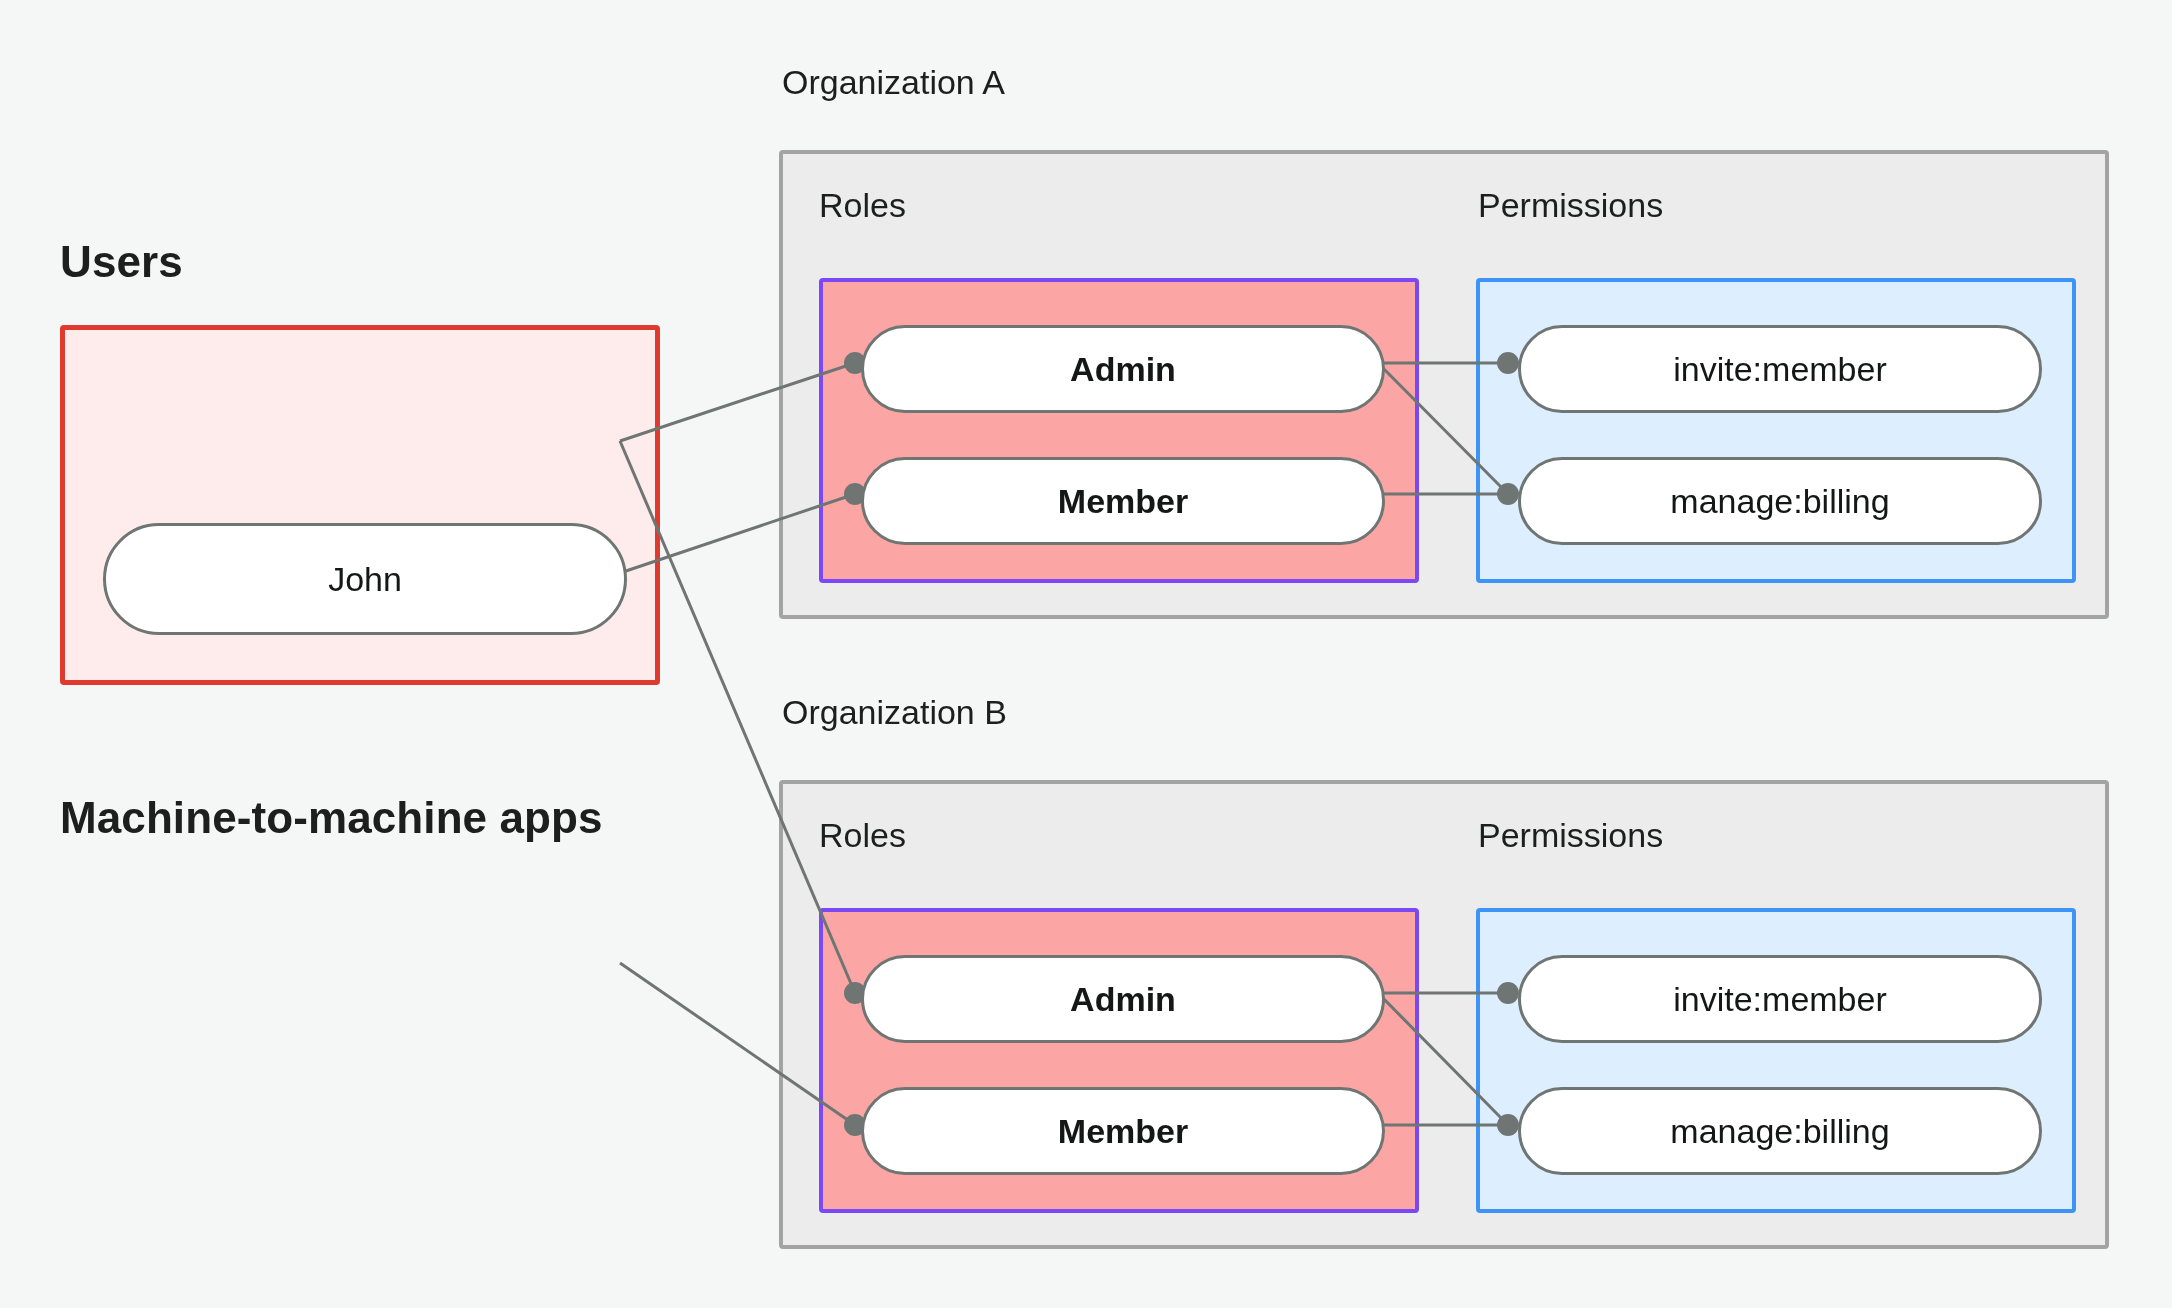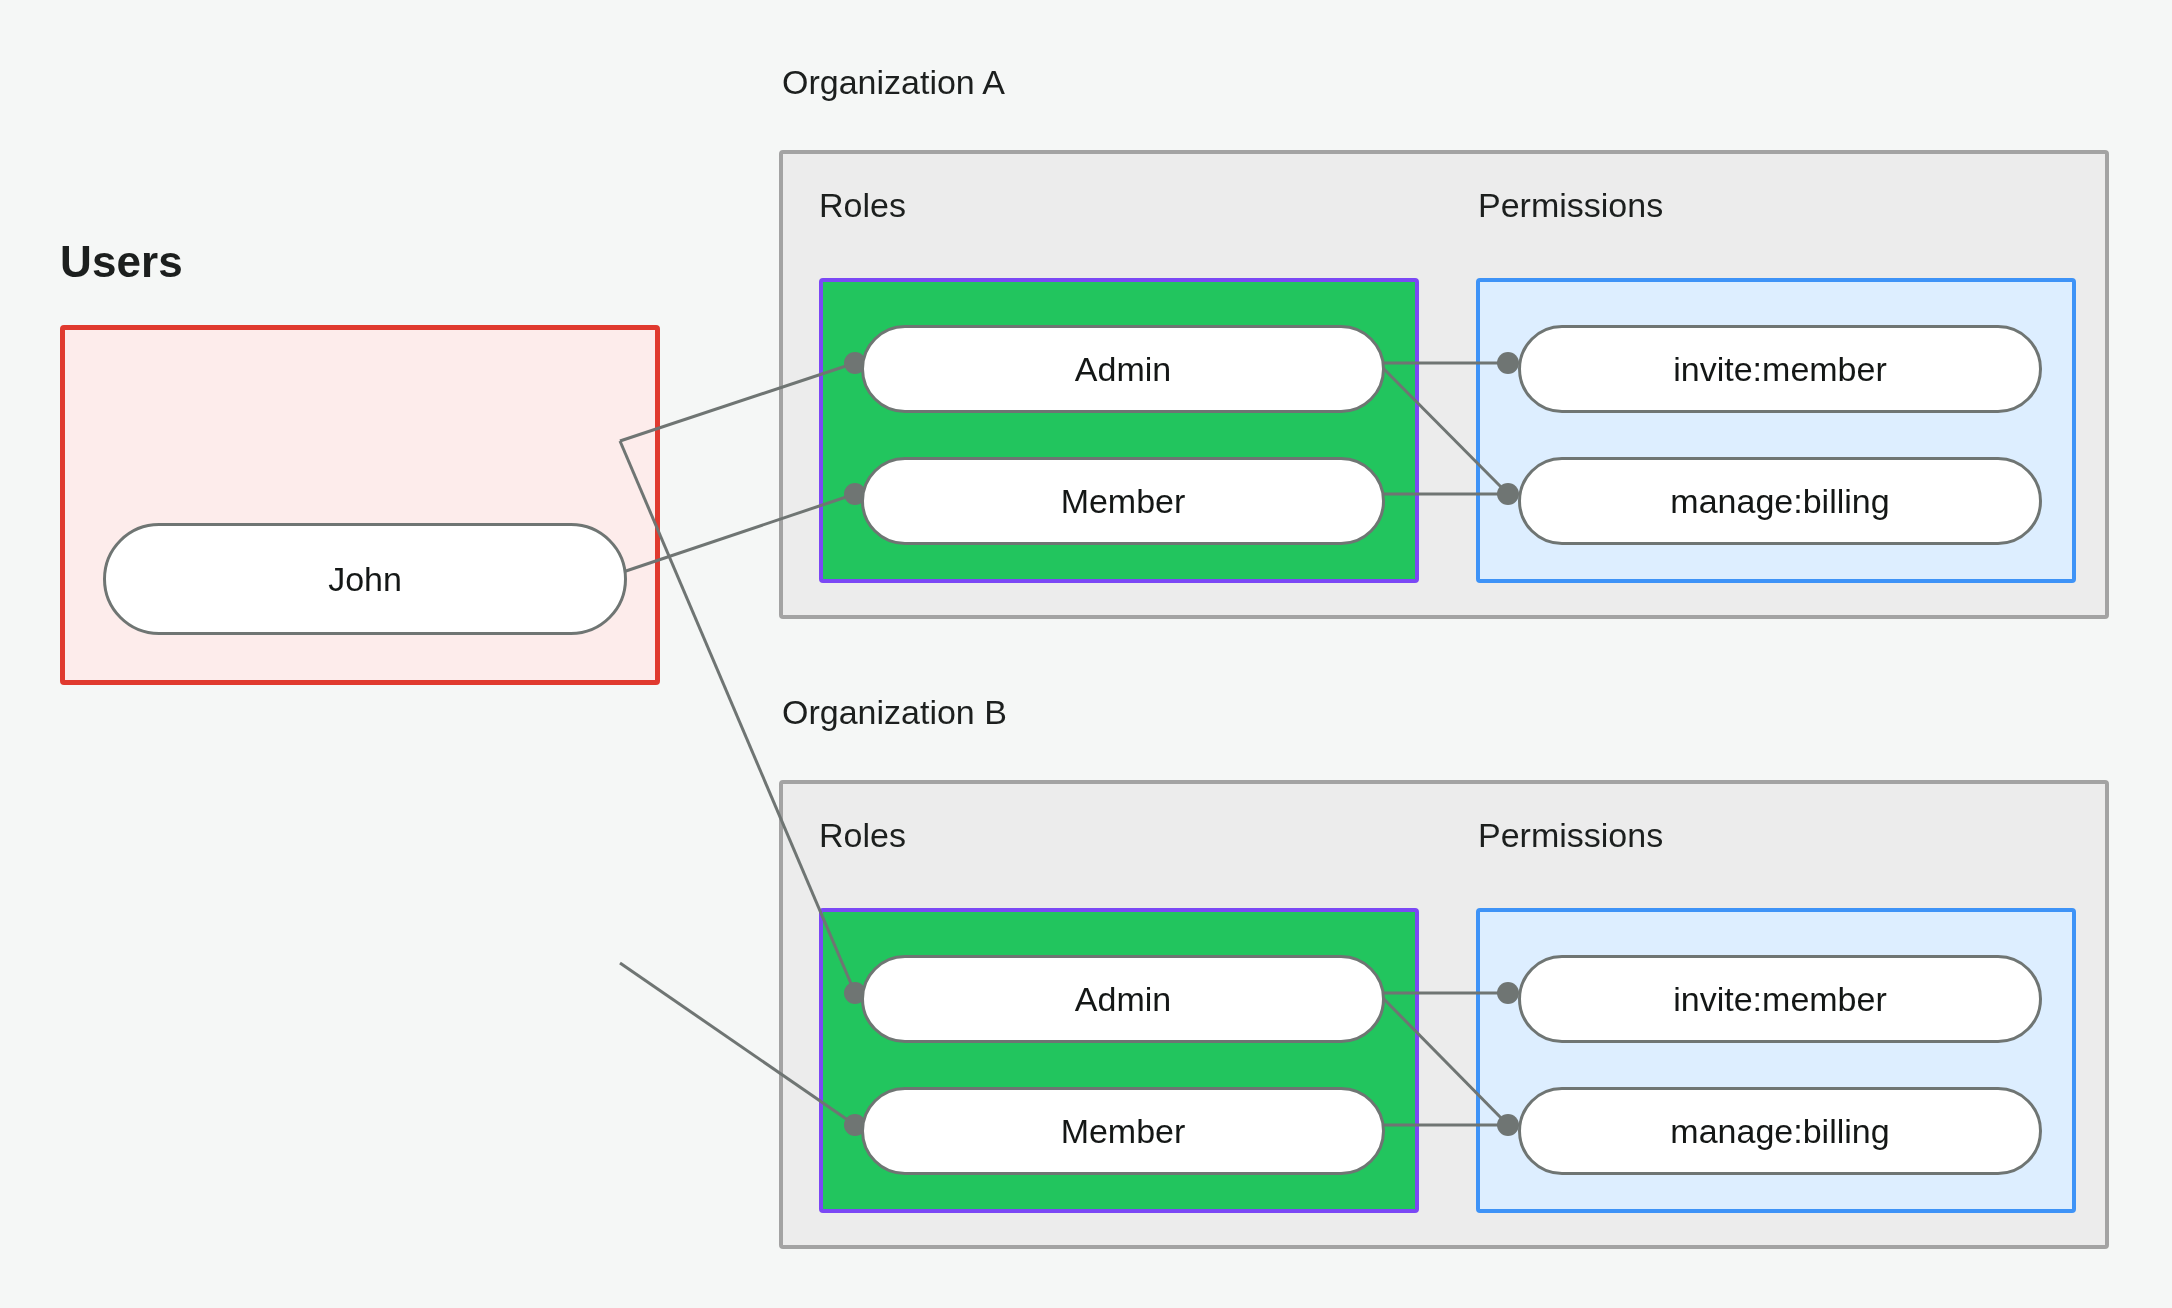--- a/index.html
+++ b/index.html
@@ -49,22 +49,23 @@
   }
   .m2m-box {
     background: #e8f6ea;
     border: 5px solid #55b565;
   }
   .org-box {
     background: #ececec;
     border: 4px solid #a3a3a3;
   }
   .roles-box {
-    background: #22c55e;
+    background: #fca5a5;
     border: 4px solid #7b48f5;
+    font-weight: bold;
   }
   .perms-box {
     background: #ddeeff;
     border: 4px solid #3e93f7;
   }
   .sub-label {
     position: absolute;
     font-size: 34px;
     font-weight: 400;
     color: #1c1f1e;
@@ -128,20 +129,21 @@
     <circle class="edge-dot" cx="1508" cy="993" r="11"></circle>
     <circle class="edge-dot" cx="1508" cy="1125" r="11"></circle>
   </svg>
 
   <div class="group-label" style="left:60px; top:237px;">Users</div>
 
   <div class="container-box users-box" style="left:60px; top:325px; width:600px; height:360px;">
     <div class="pill" style="left:38px; top:193px; width:524px; height:112px;">John</div>
   </div>
 
+  <div class="group-label" style="left:60px; top:793px;">Machine-to-machine apps</div>
 
 
   <div class="org-title" style="left:782px; top:63px;">Organization A</div>
 
   <div class="container-box org-box" style="left:779px; top:150px; width:1330px; height:469px;">
 
     <div class="sub-label" style="left:36px; top:32px;">Roles</div>
 
     <div class="sub-label" style="left:695px; top:32px;">Permissions</div>
 

